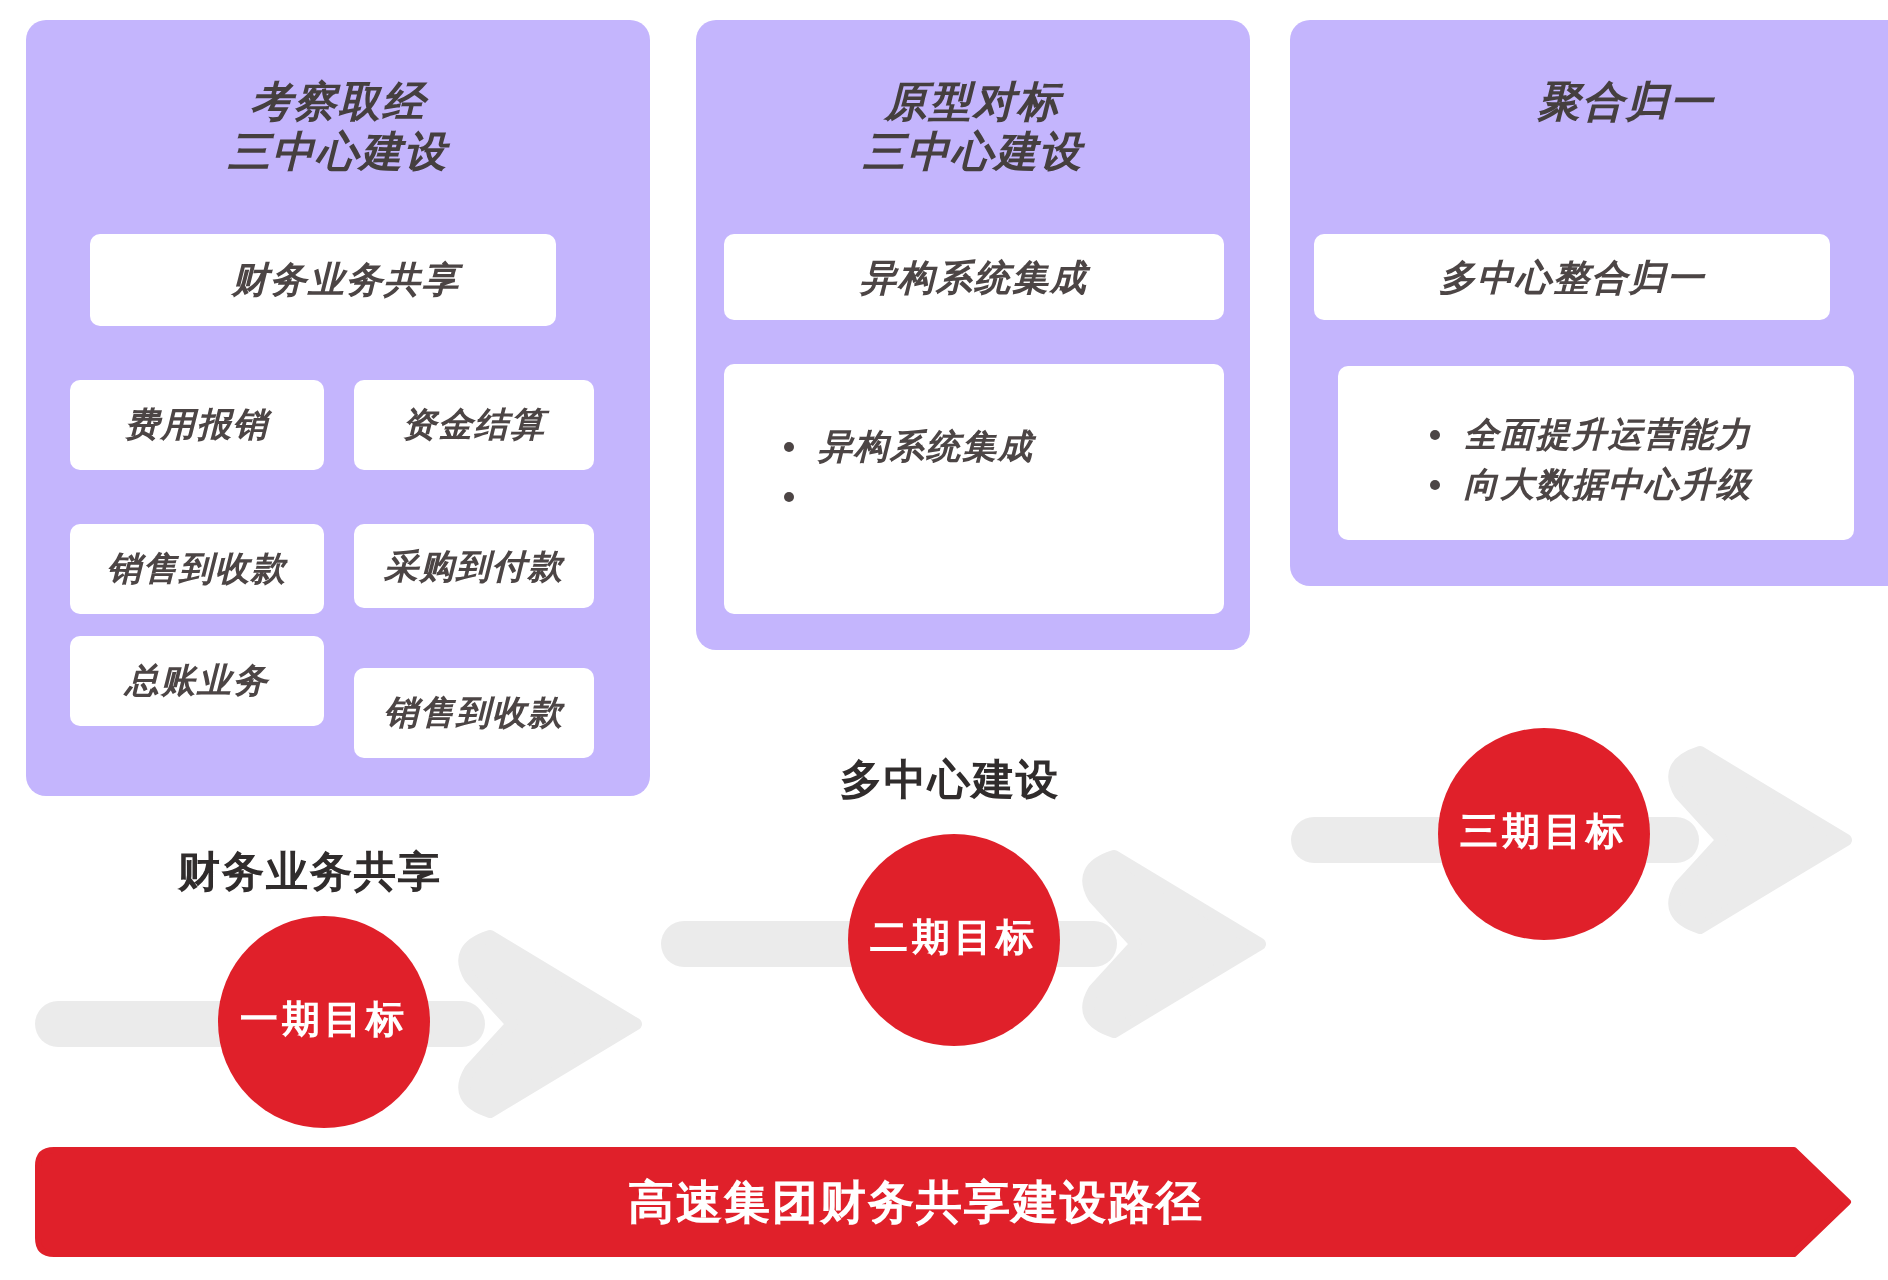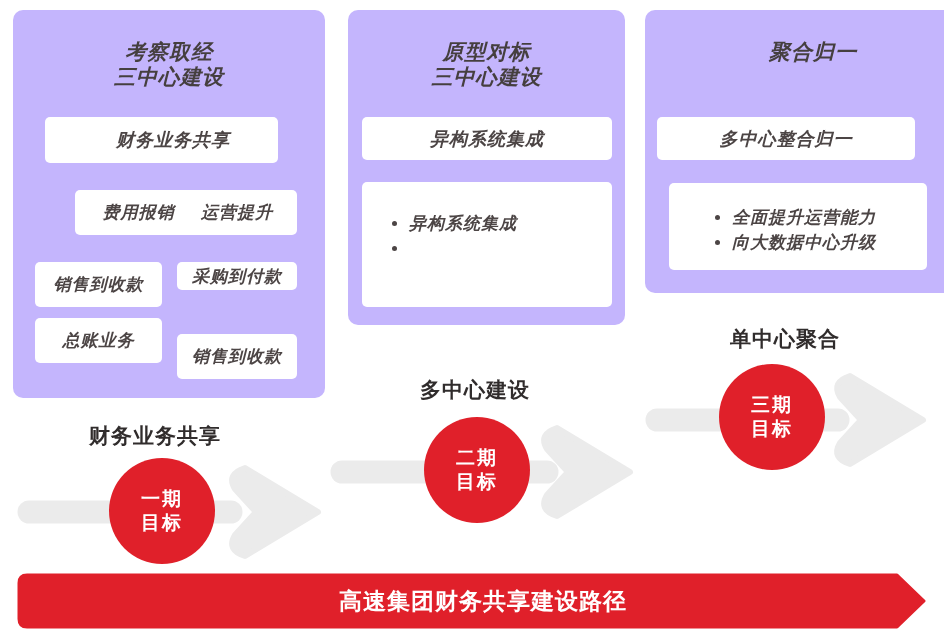--- a/index.html
+++ b/index.html
@@ -20,24 +20,24 @@
   .white-box {
     position:absolute; background:#ffffff; border-radius:5px;
     display:flex; align-items:center; justify-content:center;
     font-size:18px; font-weight:bold; color:#4c4545; letter-spacing:1px;
   }
   #p1-header { left:32px; top:107px; width:210px; height:46px;padding-left:23px; }
   #p2-header { left:14px; top:107px; width:250px; height:43px; }
   #p3-header { left:12px; top:107px; width:258px; height:43px; }
 
   .cell { font-size:17px; }
-  #p1-c0 { left:22px;  top:180px; width:127px; height:45px;margin-left:40px; }
+  #p1-c0 { left:22px;  top:180px; width:127px; height:45px; }
   #p1-c1 { left:164px; top:180px; width:120px; height:45px; }
   #p1-c2 { left:22px;  top:252px; width:127px; height:45px; }
-  #p1-c3 { left:164px; top:252px; width:120px; height:28px; }
+  #p1-c3 { left:164px; top:252px; width:120px; height:42px; }
   #p1-c4 { left:22px;  top:308px; width:127px; height:45px; }
   #p1-c5 { left:164px; top:324px; width:120px; height:45px; }
 
   .bullet-box {
     position:absolute; background:#ffffff; border-radius:5px;
     display:block; box-sizing:border-box;
   }
   #p2-bullets { left:14px; top:172px; width:250px; height:125px; padding:30px 14px 0 30px; }
   #p3-bullets { left:12px; top:173px; width:258px; height:87px;  padding:23px 10px 0 46px;margin-left:12px; }
   .bullet-row { display:flex; align-items:flex-start; margin-bottom:2px; }
@@ -56,53 +56,53 @@
     font-size:21px; font-weight:bold; color:#302c2c; letter-spacing:1px;
   }
   #label1 { left:35px;  top:422px; }
   #label2 { left:355px; top:376px; }
   #label3 { left:665px; top:325px; }
 
   
   .goal-circle {
     position:absolute; width:106px; height:106px; border-radius:50%;
     background:#e0202a; color:#ffffff; z-index:3;
-    display:flex; flex-direction:column; align-items:center; justify-content:center;
+    display:flex; flex-direction:row; align-items:center; justify-content:center;
     font-size:19px; font-weight:bold; line-height:24px; letter-spacing:2px; 
   }
   #circle1 { left:109px; top:458px; }
   #circle2 { left:424px; top:417px; }
   #circle3 { left:719px; top:364px; }
 
   
   .flow-svg { position:absolute; left:0; top:0; z-index:2; }
   .tail { stroke:#ebebeb; stroke-width:23; stroke-linecap:round; fill:none; }
   .chev { fill:#ebebeb; stroke:#ebebeb; stroke-width:6; stroke-linejoin:round; }
   .banner-shape { fill:#e0202a; stroke:#e0202a; stroke-width:3; stroke-linejoin:round; }
 
   
   .banner-label {
     position:absolute; left:19px; top:575px; width:878px; height:52px; z-index:4;
     display:flex; align-items:center; justify-content:center;
-    color:#ffffff; font-size:23px; font-weight:bold; letter-spacing:1px;margin-left:25px;
+    color:#ffffff; font-size:23px; font-weight:bold; letter-spacing:1px;
   }
 </style>
 </head>
 <body>
 
 <div class="stage">
 
   <div class="panel" id="panel1">
     <div class="panel-title">
       <div>考察取经</div>
       <div>三中心建设</div>
     </div>
     <div class="white-box" id="p1-header">财务业务共享</div>
     <div class="white-box cell" id="p1-c0">费用报销</div>
-    <div class="white-box cell" id="p1-c1">运营提升</div>
+    <div class="white-box cell" id="p1-c1">资金结算</div>
     <div class="white-box cell" id="p1-c2">销售到收款</div>
     <div class="white-box cell" id="p1-c3">采购到付款</div>
     <div class="white-box cell" id="p1-c4">总账业务</div>
     <div class="white-box cell" id="p1-c5">销售到收款</div>
   </div>
 
   <div class="panel" id="panel2">
     <div class="panel-title">
       <div>原型对标</div>
       <div>三中心建设</div>
@@ -141,21 +141,20 @@
     <path class="chev" d="M318 512 L245 468 Q226 474 235 489 L256 512 L235 535 Q226 550 245 556 Z"></path>
     <path class="tail" d="M342 472 H547"></path>
     <path class="chev" d="M630 472 L557 428 Q538 434 547 449 L568 472 L547 495 Q538 510 557 516 Z"></path>
     <path class="tail" d="M657 420 H838"></path>
     <path class="chev" d="M923 420 L850 376 Q831 382 840 397 L861 420 L840 443 Q831 458 850 464 Z"></path>
     <path class="banner-shape" d="M27 575 L897 575 L924 601 L897 627 L27 627 Q19 627 19 619 L19 583 Q19 575 27 575 Z"></path>
   </svg>
 
   <div class="milestone-label" id="label1">财务业务共享</div>
   <div class="milestone-label" id="label2">多中心建设</div>
-  <div class="milestone-label" id="label3">单中心聚合</div>
 
   <div class="goal-circle" id="circle1">
     <div>一期</div>
     <div>目标</div>
   </div>
   <div class="goal-circle" id="circle2">
     <div>二期</div>
     <div>目标</div>
   </div>
   <div class="goal-circle" id="circle3">

